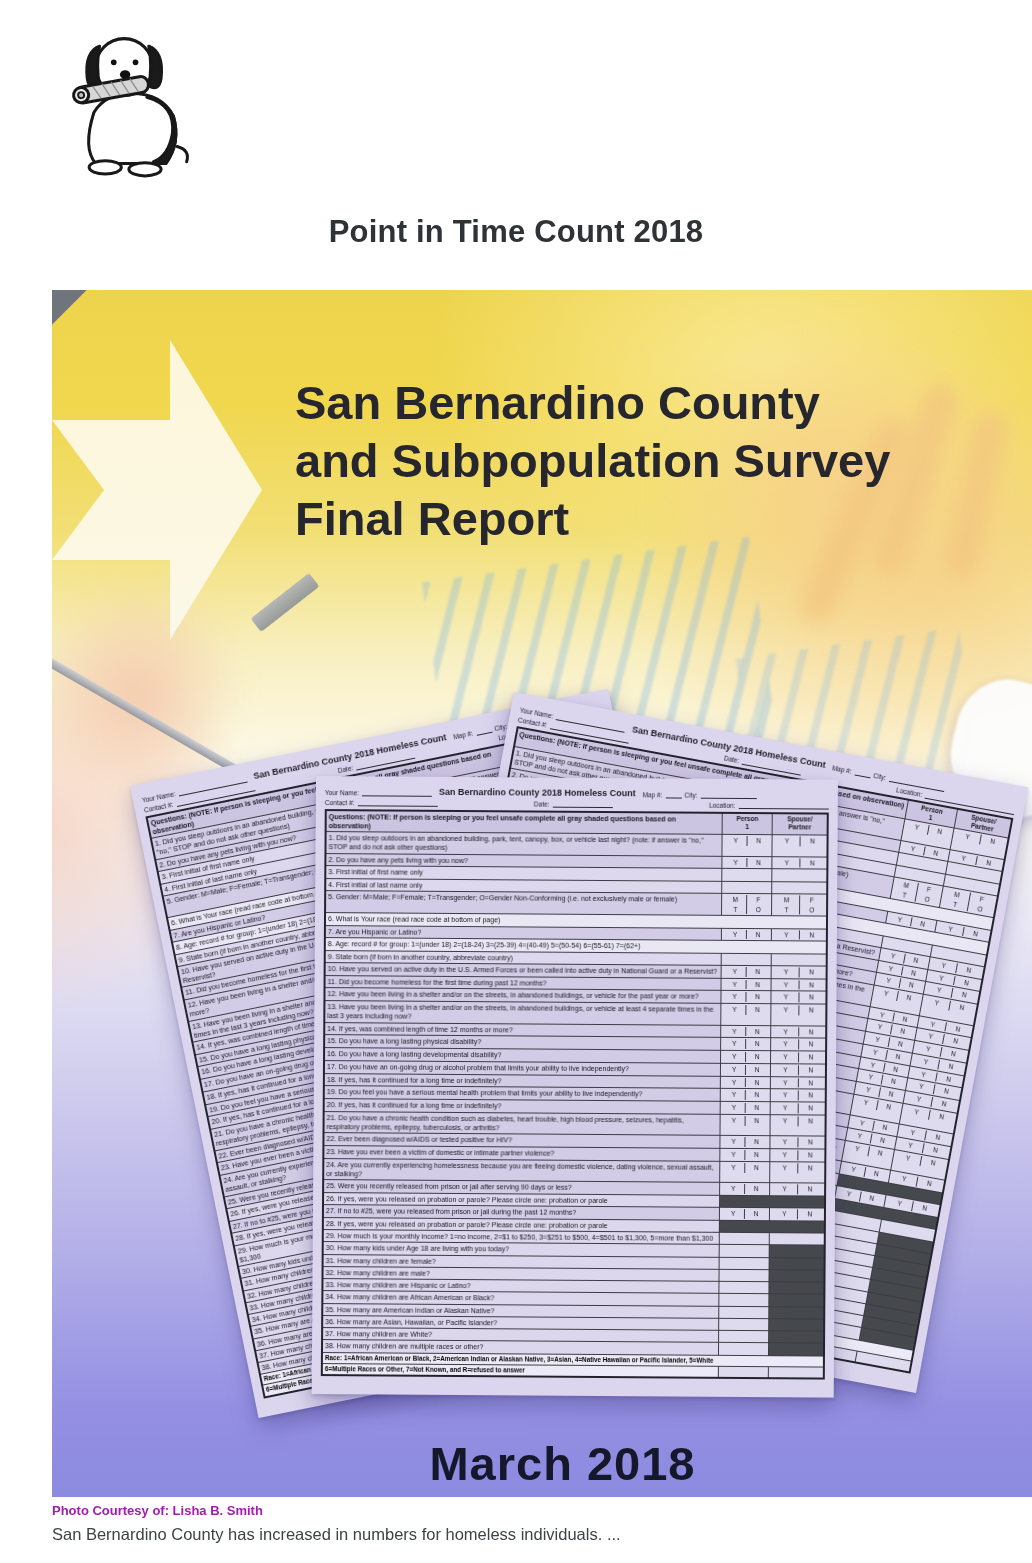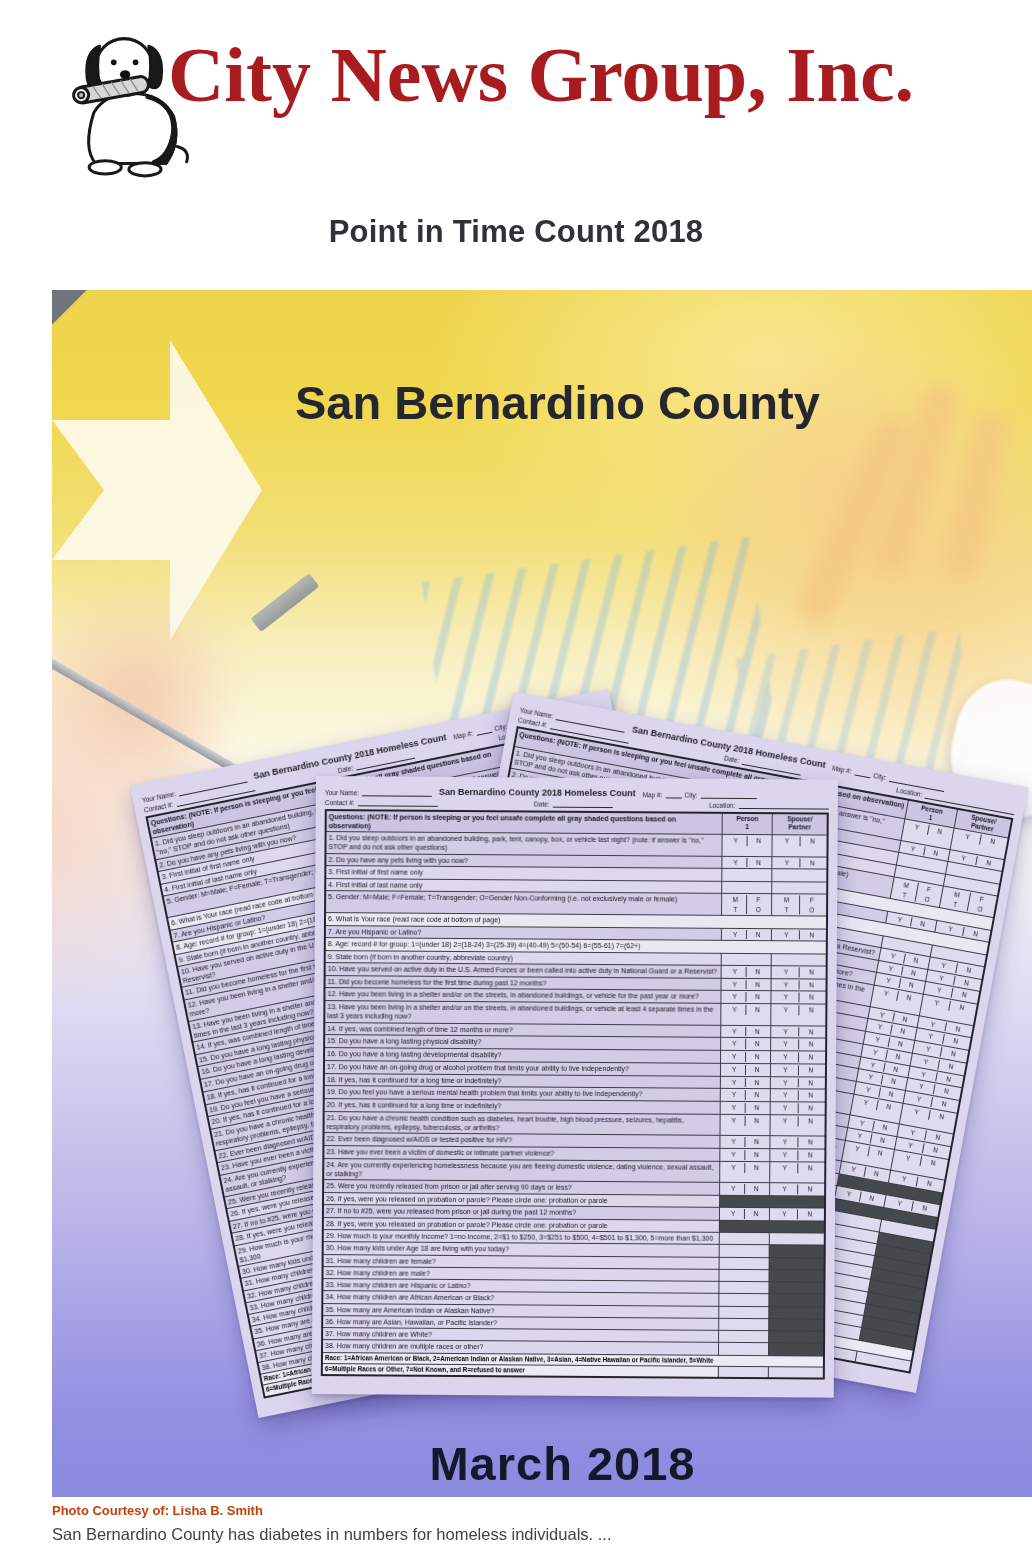--- a/index.html
+++ b/index.html
@@ -105,21 +105,21 @@
   .pr{display:flex;}
   .pr span{flex:1;text-align:center;line-height:1.5;}
   .pr .rb{border-left:.6px solid #3c3c46;}
   .dark{background:#45484c !important;}
   .race{font-size:6.3px;font-weight:bold;background:#eceaf6;line-height:1.3;}
   .t-yn,.t-mfto{background:#d2cce6;}
   .t-blank{background:#ddd8ed;}
   .t-wide{background:#eae7f5;}
   .t-dark,.t-darkR{background:#dcd7ec;}
   
-  .caption{margin:6px 0 0 52px;font-size:13px;font-weight:bold;color:#c2410c;}
+  .caption{margin:6px 0 0 52px;font-size:13px;font-weight:bold;color:#a21caf;}
   .snippet{margin:7px 0 0 52px;font-size:16.5px;color:#3f4246;}
 </style>
 </head>
 <body>
 
 <header class="logo-block">
   <a style="text-decoration:none;display:block;position:absolute;inset:0;">
     <svg class="dog-svg" viewBox="0 0 150 160">
       <g stroke="#181818" stroke-width="3.2" fill="#ffffff" stroke-linejoin="round" stroke-linecap="round">
         <path d="M40,90 Q28,128 42,144 L116,144 Q132,122 124,94 Q112,70 80,70 Q52,70 40,90 Z"></path>
@@ -134,21 +134,20 @@
           <rect x="20" y="58" width="78" height="17" rx="8" fill="#d6d6d6"></rect>
           <circle cx="26" cy="66.5" r="8" fill="#ededed"></circle>
           <circle cx="26" cy="66.5" r="3.2" fill="#bdbdbd" stroke-width="2"></circle>
           <path d="M40,60 l6,13 M50,59 l6,14 M60,59 l6,14 M70,59 l6,14 M80,59 l6,14" stroke-width="1.4" stroke="#8f8f8f"></path>
         </g>
         <ellipse cx="52" cy="148" rx="17" ry="7"></ellipse>
         <ellipse cx="94" cy="150" rx="17" ry="7"></ellipse>
         <path d="M128,126 Q142,130 138,142" fill="none"></path>
       </g>
     </svg>
-    <div class="brand">City News Group, Inc.</div>
   </a>
 </header>
 
 <h1 class="headline">Point in Time Count 2018</h1>
 
 <div class="photo">
   <div class="corner-dark"></div>
   <div class="glow-hand"></div>
   <div class="finger f1"></div>
   <div class="finger f2"></div>
@@ -159,20 +158,22 @@
   <div class="pen-long"></div>
   <div class="pen-clip"></div>
   <div class="mouse-blob"></div>
 
   <svg class="arrow-svg" viewBox="0 0 220 310">
     <polygon points="0,85 118,85 118,5 210,155 118,305 118,225 0,225 52,155" fill="rgba(253,250,240,0.88)"></polygon>
   </svg>
 
   <div class="ptitle">
     <div>San Bernardino County</div>
+    <div>and Subpopulation Survey</div>
+    <div>Final Report</div>
   </div>
 
   <div class="sheet sheet-left">
     <div class="sheet-content">
   <div class="sheet-head">
     <div class="hrow">
       <span class="lbl">Your Name:</span>
             <span class="uline w70"></span>
       <span class="ftitle">San Bernardino County 2018 Homeless Count</span>
       <span class="lbl">Map #:</span>
@@ -1543,13 +1544,13 @@
       </tr>
     </tfoot>
   </table>
 </div>
   </div>
 
   <div class="march">March 2018</div>
 </div>
 
 <div class="caption">Photo Courtesy of: Lisha B. Smith</div>
-<div class="snippet">San Bernardino County has diabetes in numbers for homeless individuals. ...</div>
+<div class="snippet">San Bernardino County has increased in numbers for homeless individuals. ...</div>
 
 </body></html>

